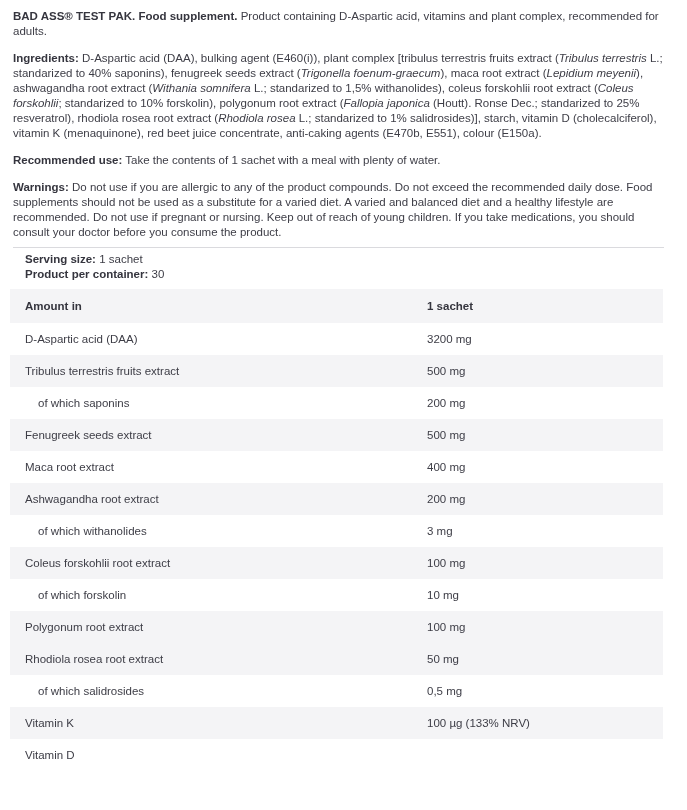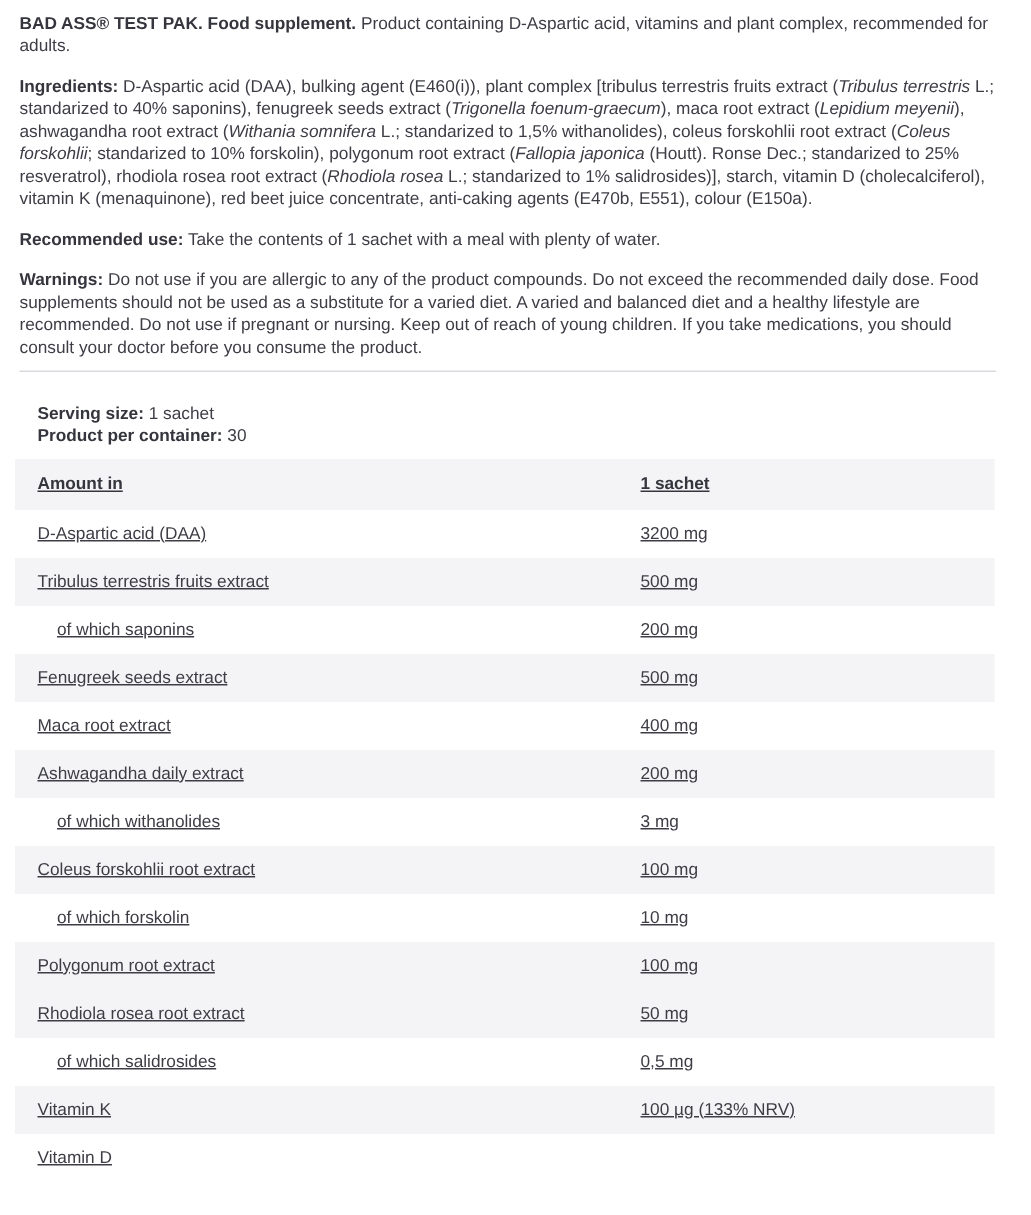--- a/index.html
+++ b/index.html
@@ -18,36 +18,35 @@
   .para span.b { font-weight: 700; color: #35353e; }
   .para span.i { font-style: italic; margin-top: 33px; }
   .mt { margin-top: 12px; }
   .divider {
     margin-top: 7px;
     width: 651px;
     border: none;
     border-top: 1px solid #dadade;
   }
   .serving-block {
-    margin-top: 21px;
+    margin-top: 4px;
     padding-left: 12px;
   }
   .serving-line span.b { font-weight: 700; color: #35353e; }
   .facts-table {
     margin-top: 7px;
     margin-left: -3px;
     width: 653px;
   }
   .t-row {
     display: grid;
     grid-template-columns: 402px 1fr;
     align-items: center;
     min-height: 32px;
     padding-left: 15px;
-    text-decoration: underline;
   }
   .t-row.header { min-height: 34px; font-weight: 700; color: #35353e; }
   .t-row.shaded { background: #f4f4f6; }
   .t-row .cell-label.indent { padding-left: 13px; }
 </style>
 </head>
 <body>
 
 <div class="page">
 
@@ -86,21 +85,21 @@
         </div>
         <div class="t-row shaded">
           <span class="cell-label">Fenugreek seeds extract</span>
           <span class="cell-value">500 mg</span>
         </div>
         <div class="t-row">
           <span class="cell-label">Maca root extract</span>
           <span class="cell-value">400 mg</span>
         </div>
         <div class="t-row shaded">
-          <span class="cell-label">Ashwagandha daily extract</span>
+          <span class="cell-label">Ashwagandha root extract</span>
           <span class="cell-value">200 mg</span>
         </div>
         <div class="t-row">
           <span class="cell-label indent">of which withanolides</span>
           <span class="cell-value">3 mg</span>
         </div>
         <div class="t-row shaded">
           <span class="cell-label">Coleus forskohlii root extract</span>
           <span class="cell-value">100 mg</span>
         </div>

